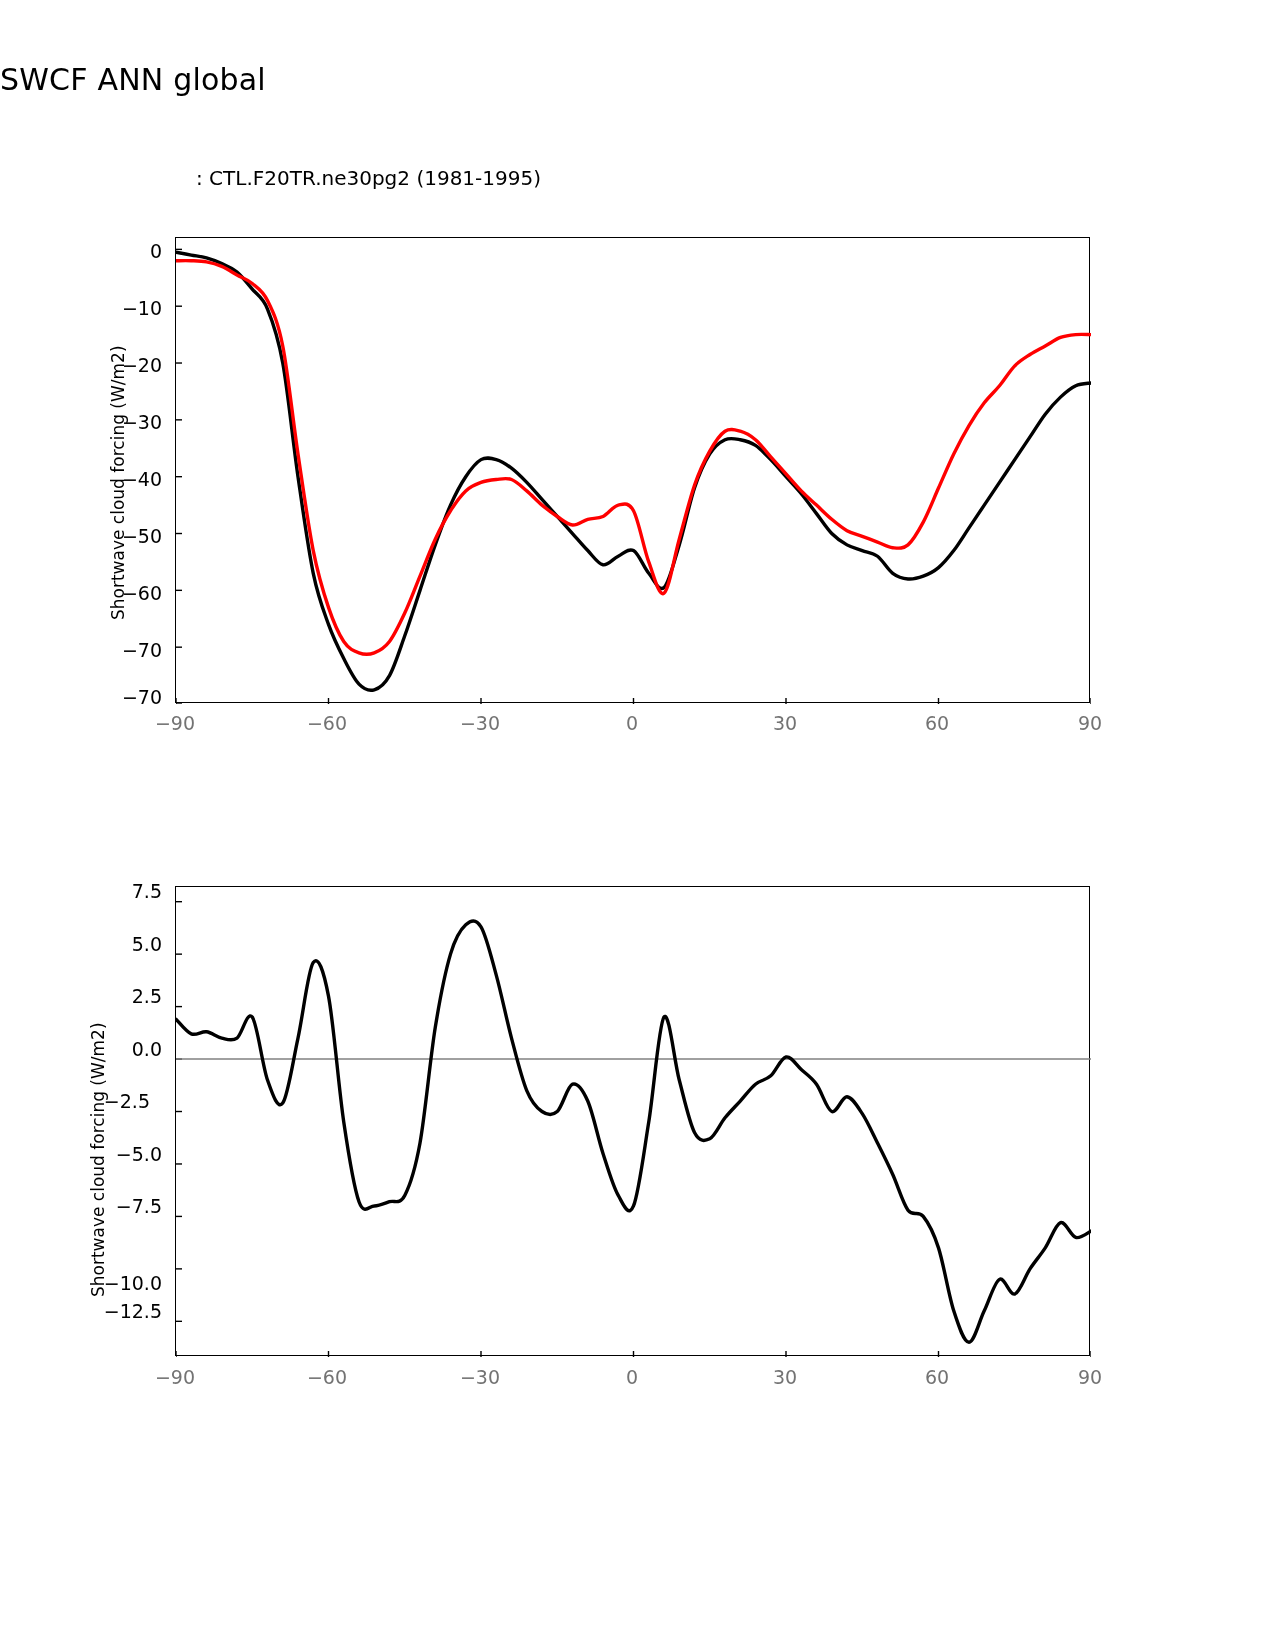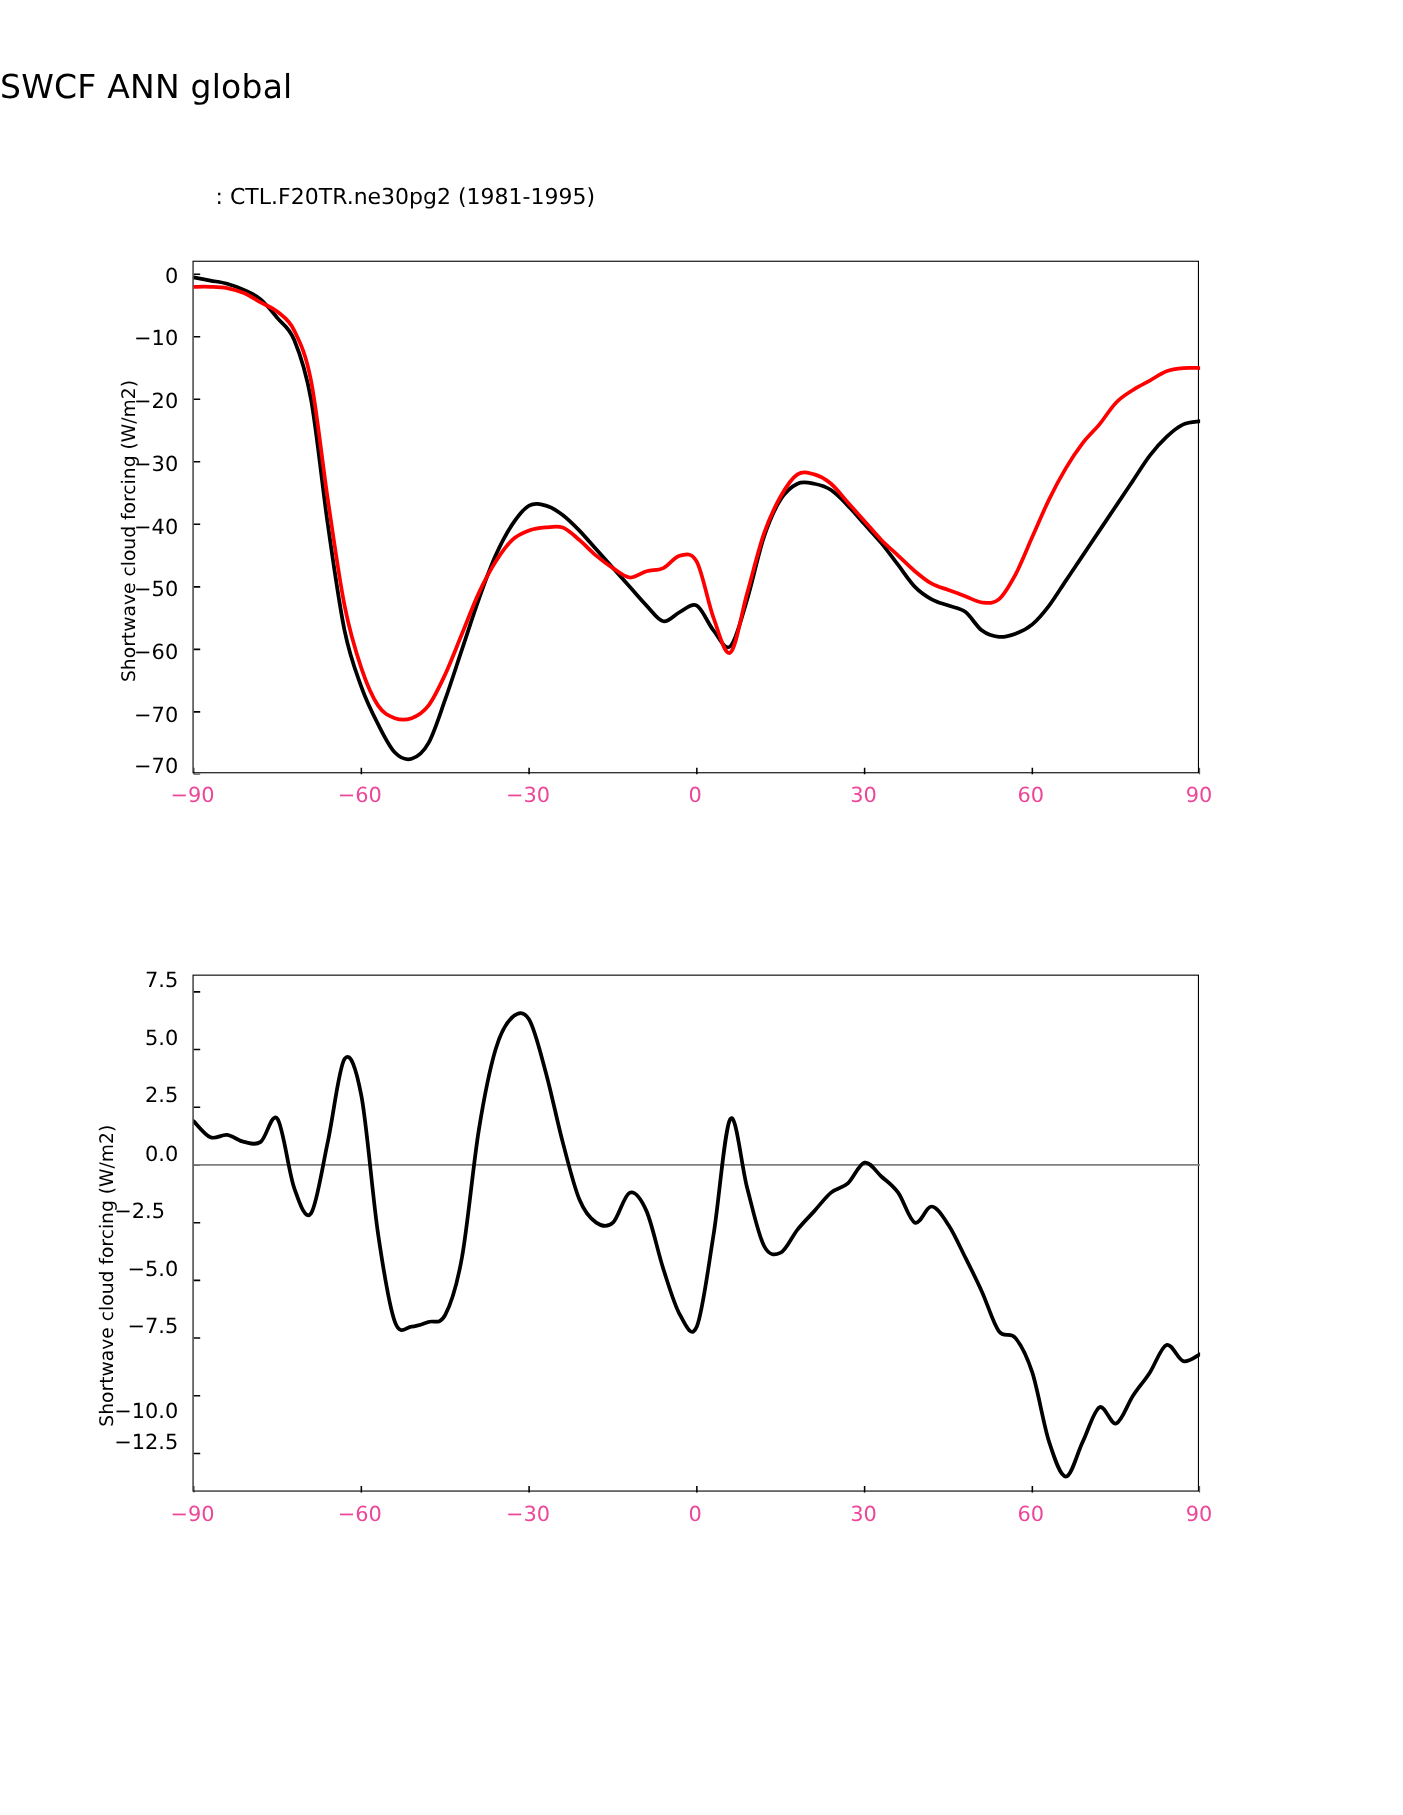--- a/index.html
+++ b/index.html
@@ -72,21 +72,21 @@
   .tick-label-y {
     position: absolute;
     font-size: 19px;
     color: #000;
     text-align: right;
     white-space: nowrap;
   }
   .tick-label-x {
     position: absolute;
     font-size: 19px;
-    color: #ec4899;
+    color: #737373;
     text-align: center;
     white-space: nowrap;
   }
   svg { display: block; }
 </style>
 </head>
 <body>
 
 <div id="figure">
 

